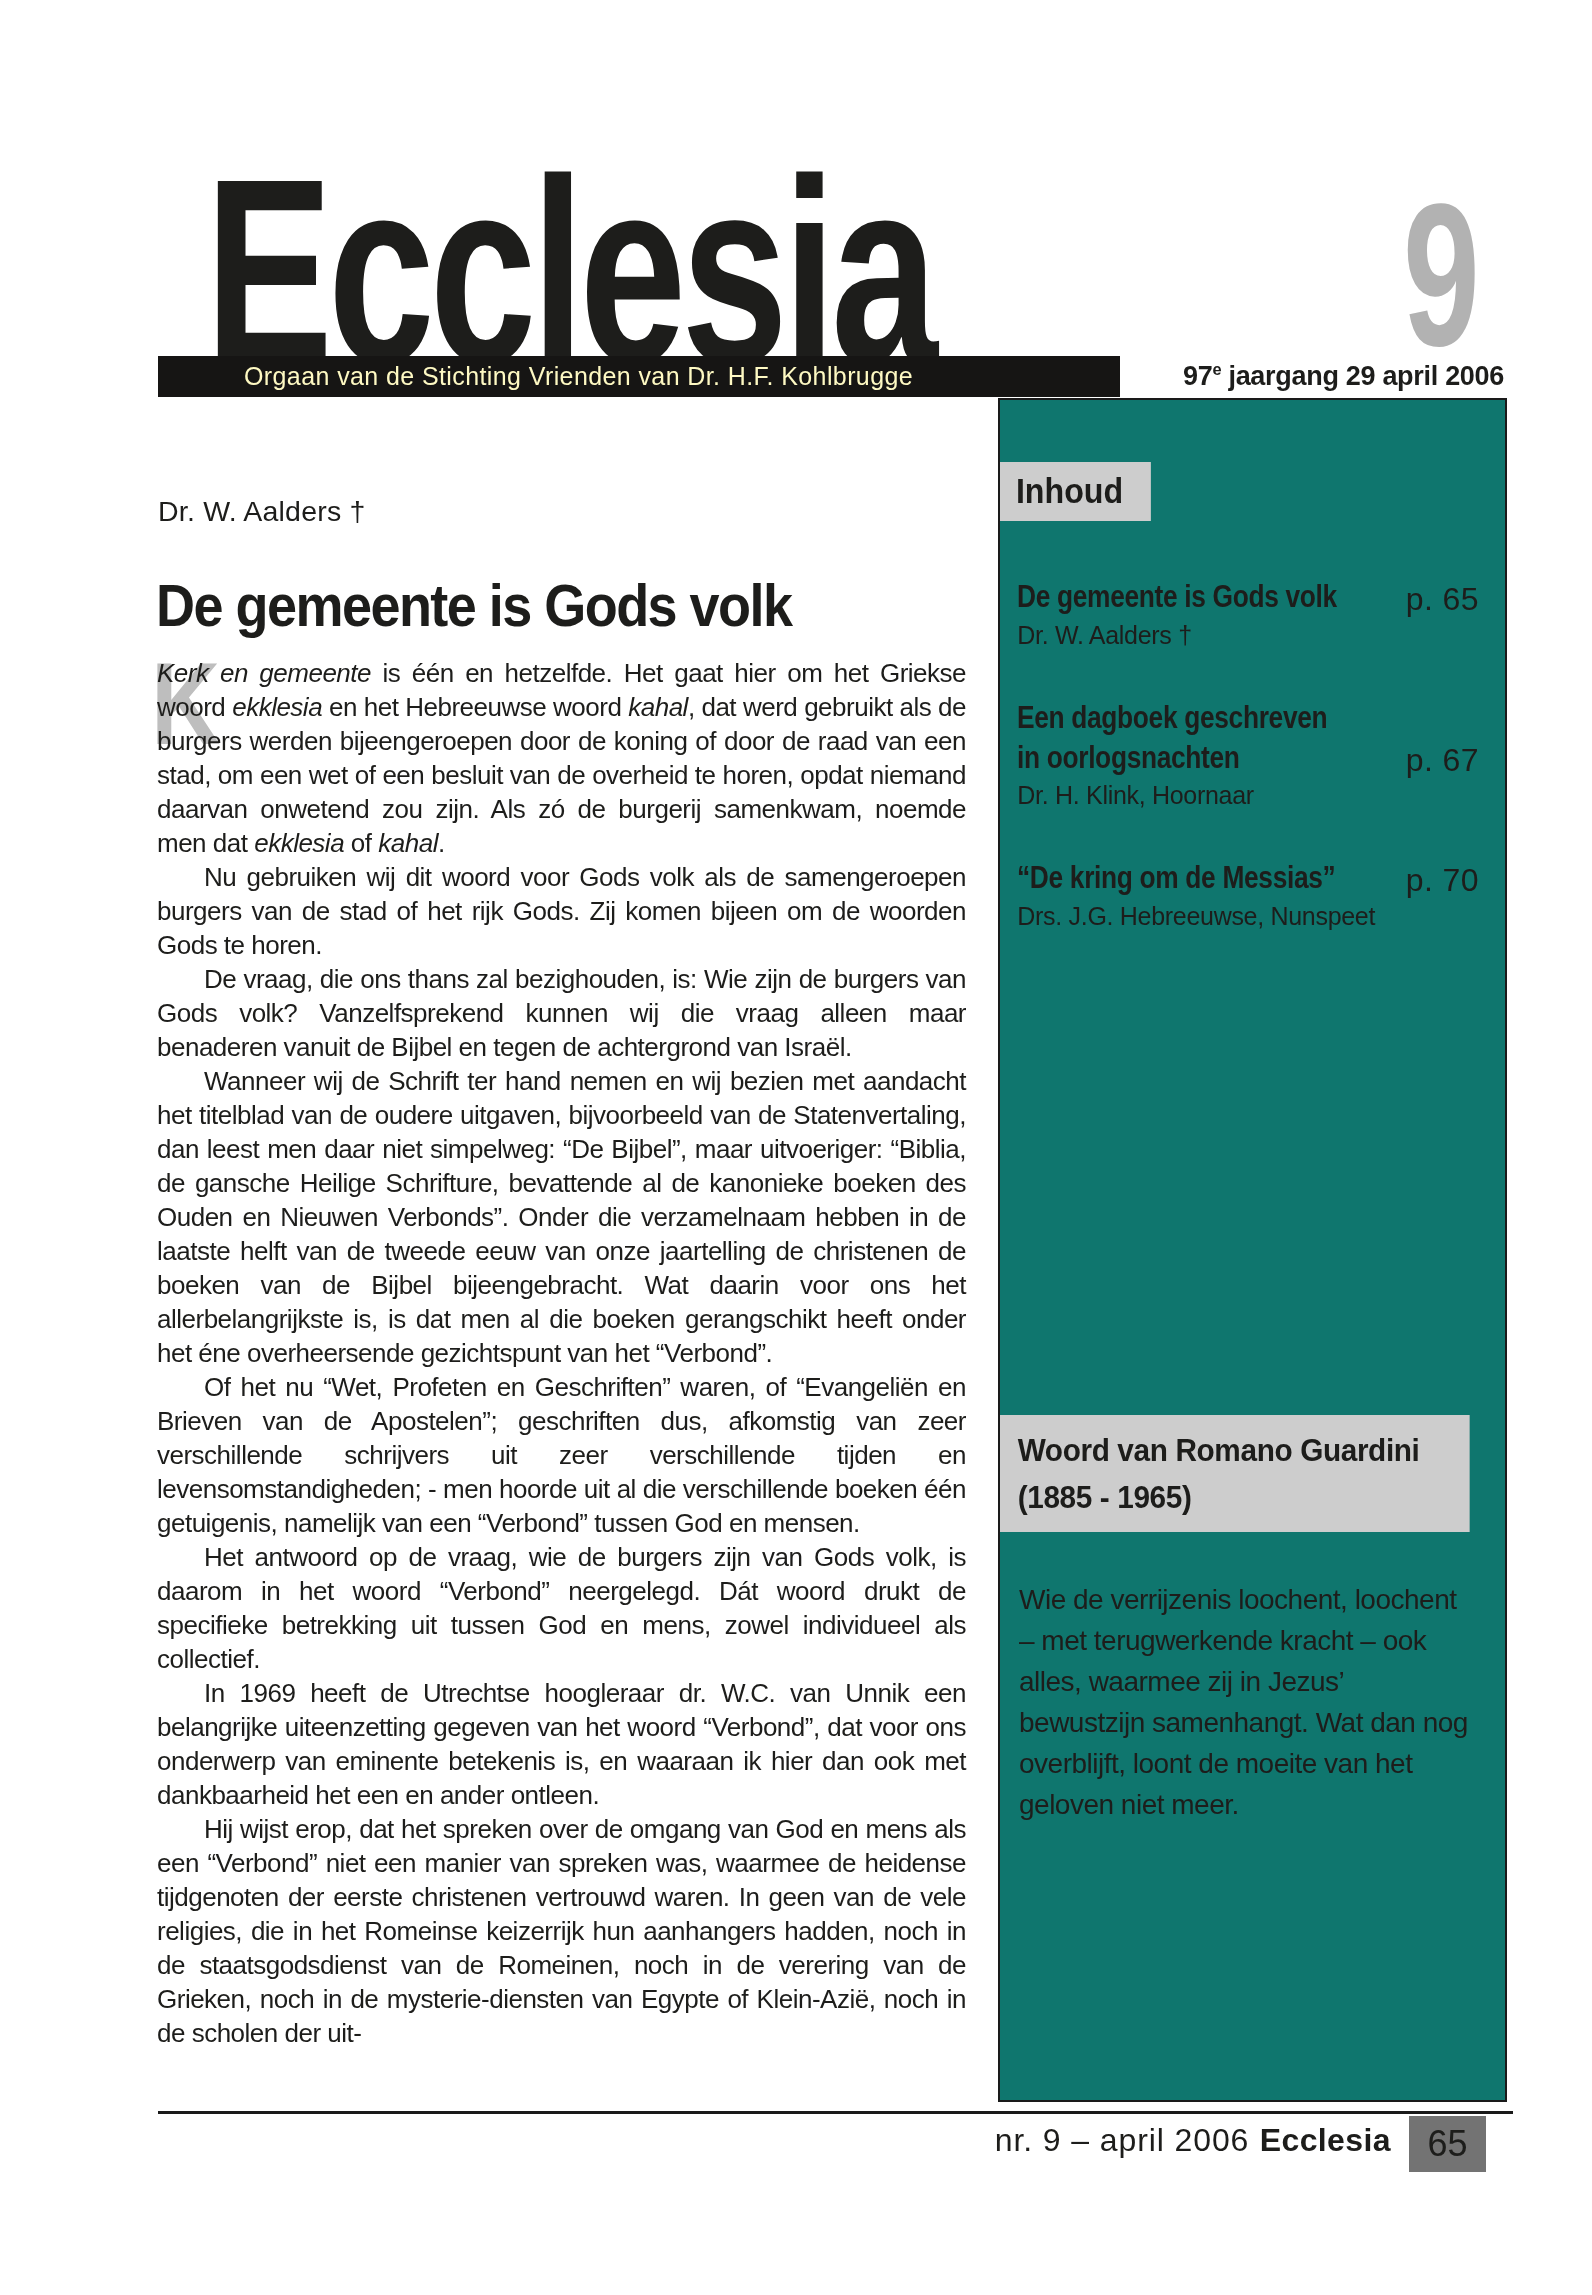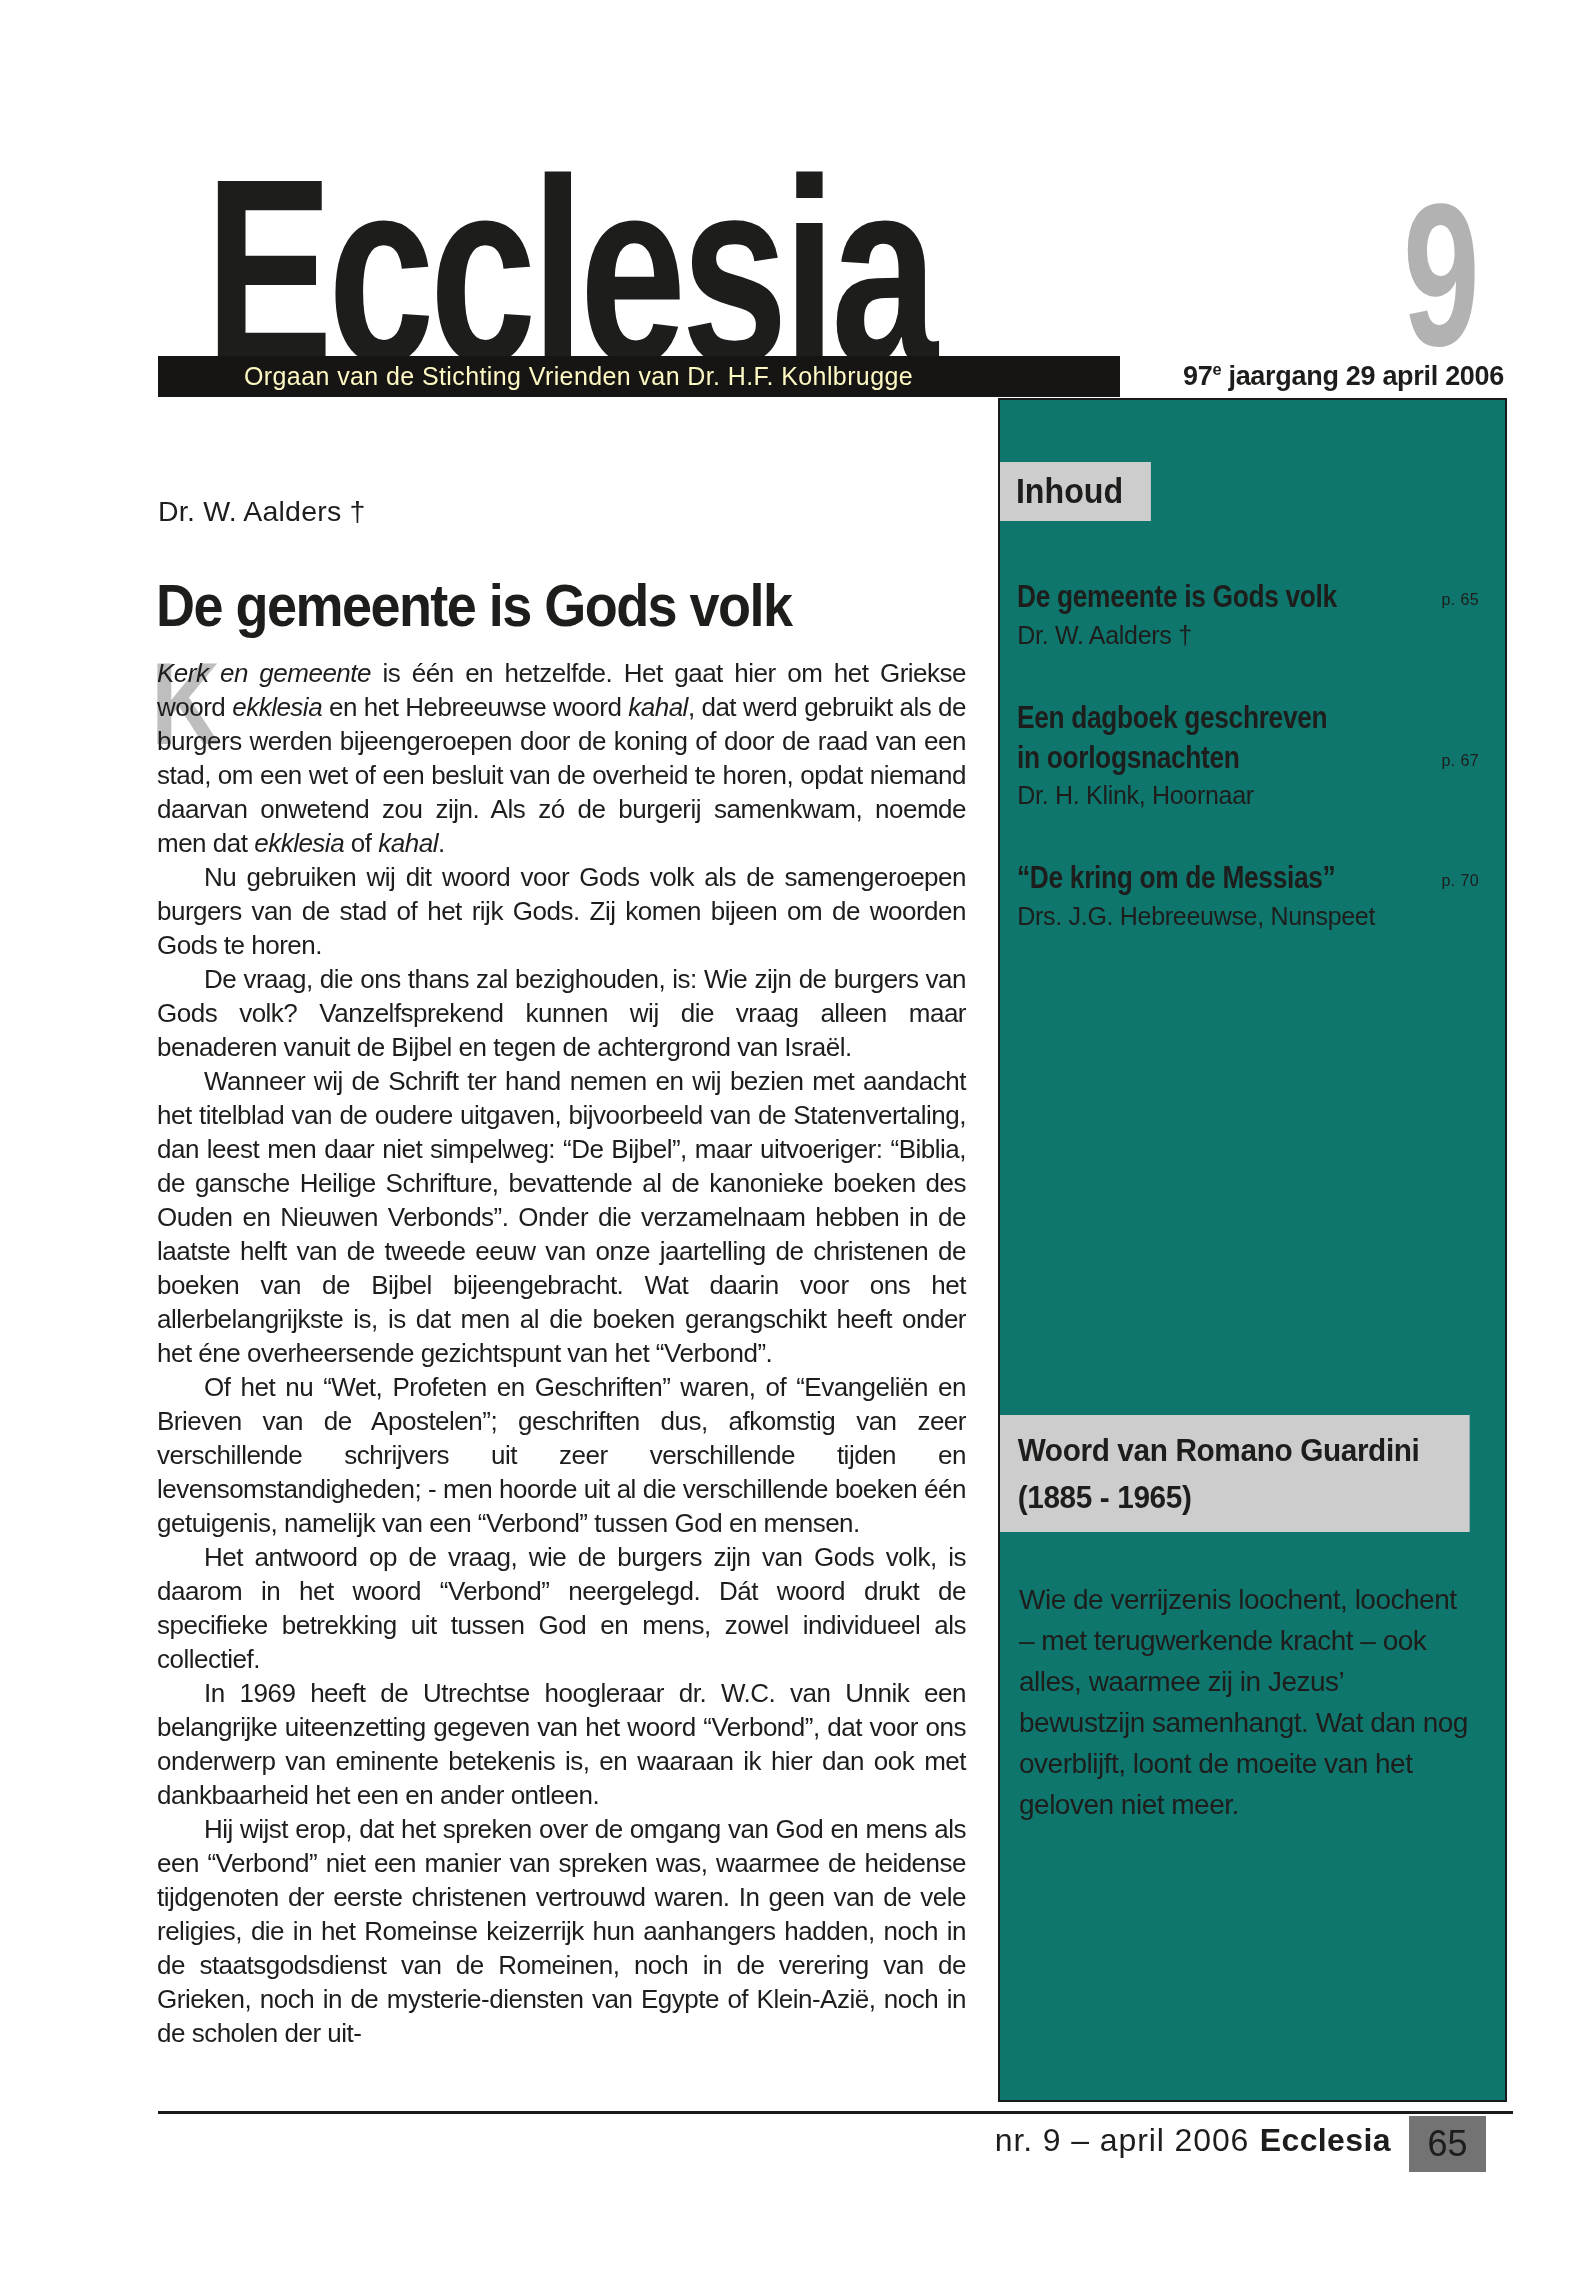--- a/index.html
+++ b/index.html
@@ -63,21 +63,21 @@
     padding-left:17.3px;box-sizing:border-box;
     transform:scaleX(.92);transform-origin:left top;
   }
   .toc{position:absolute;left:17.3px;right:26px;top:177px;}
   .toc-item{margin-bottom:48px;}
   .toc-row{display:flex;justify-content:space-between;align-items:flex-end;}
   .toc-title{
     font-size:31px;line-height:40px;font-weight:bold;white-space:pre-line;
     transform:scaleX(.85);transform-origin:left bottom;letter-spacing:-0.4px;
   }
-  .toc-page{font-size:16px;line-height:35px;flex:none;letter-spacing:0.4px;}
+  .toc-page{font-size:32px;line-height:35px;flex:none;letter-spacing:0.4px;}
   .toc-author{font-size:25px;line-height:29px;margin-top:3.5px;letter-spacing:-0.3px;}
   .quote-head{
     position:absolute;left:0;right:0;top:1015px;height:117px;
     background:#cdcdcd;box-sizing:border-box;padding:12px 0 0 19px;
     font-size:32px;line-height:47px;font-weight:bold;white-space:pre-line;
     transform:scaleX(.93);transform-origin:left top;letter-spacing:-0.4px;
   }
   .quote-body{
     position:absolute;left:19px;right:29px;top:1179px;
     font-size:28px;line-height:41px;letter-spacing:-0.5px;

